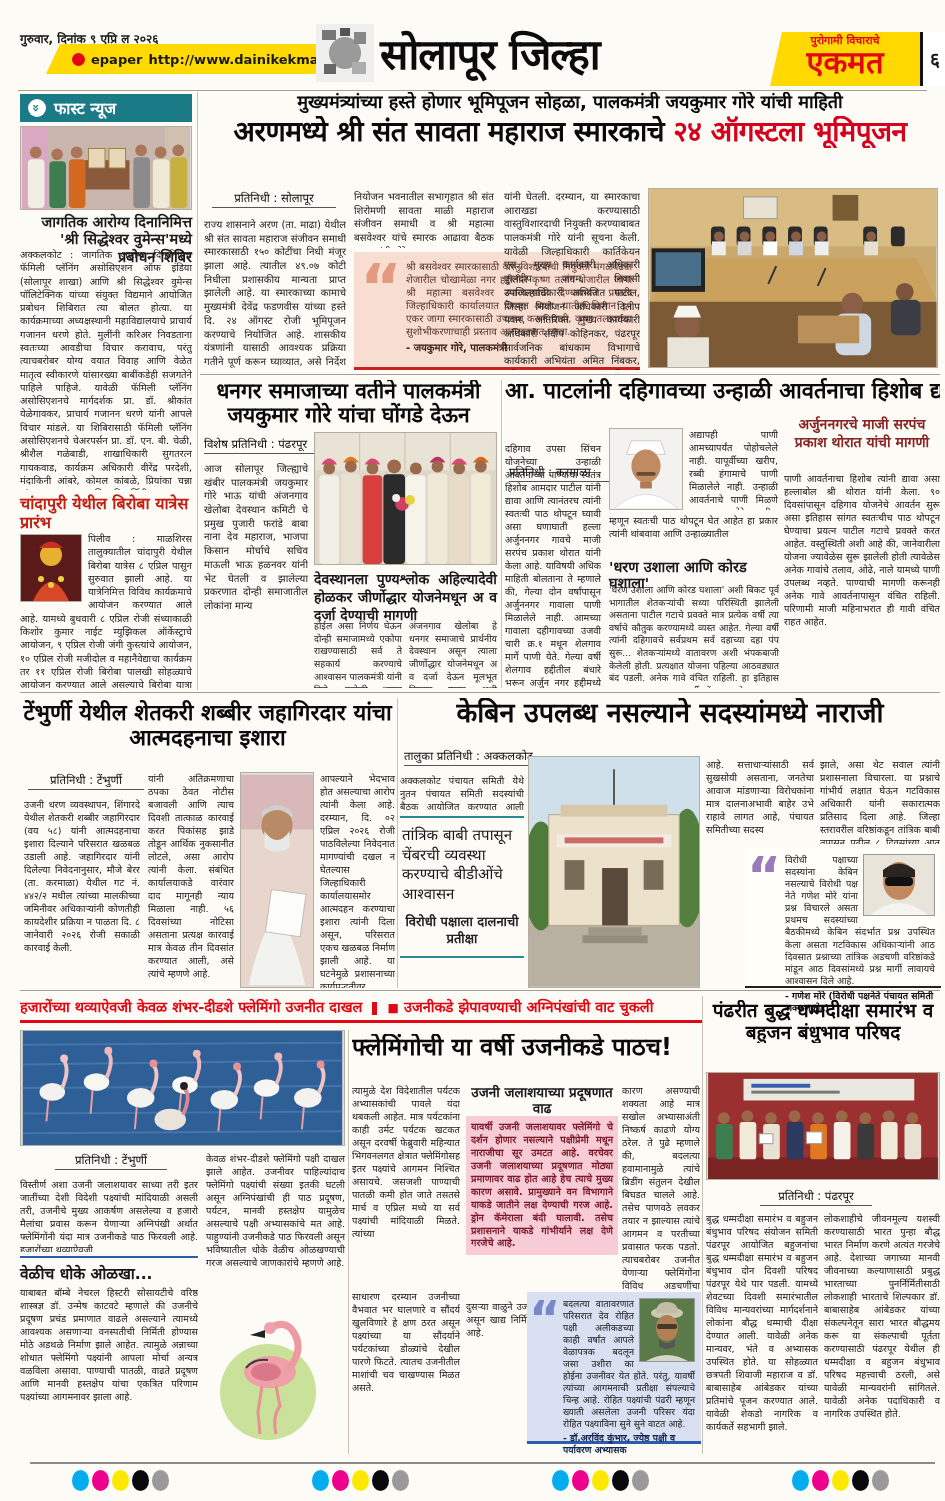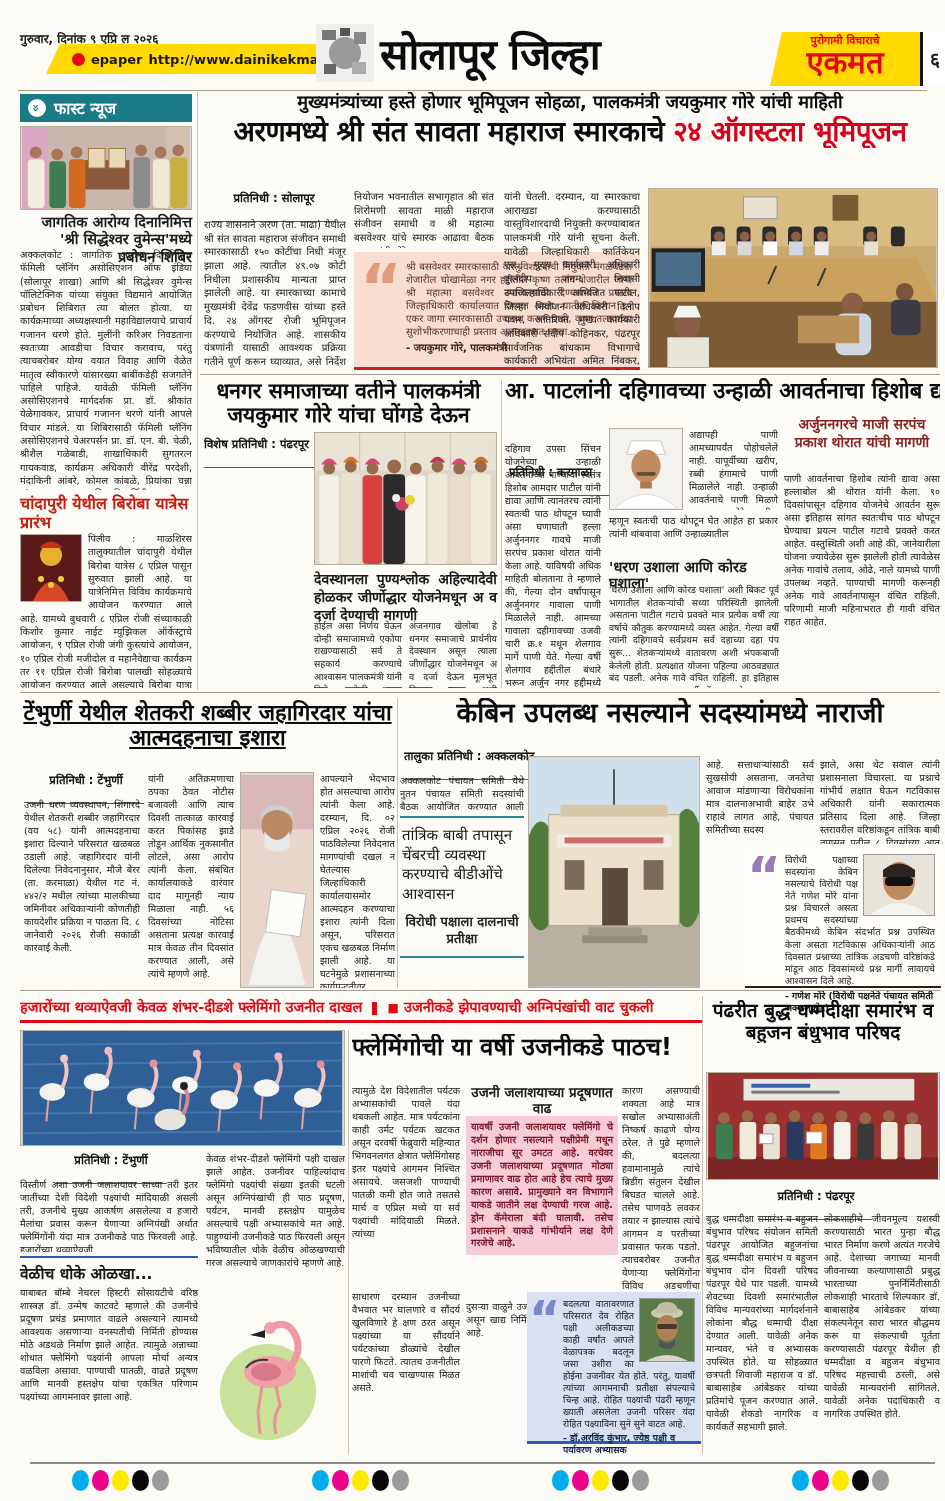--- a/index.html
+++ b/index.html
@@ -1,21 +1,21 @@
 <!DOCTYPE html>
 <html><head>
 <meta charset="utf-8">
 <style>
   html,body{margin:0;padding:0;background:#e9e7e0;}
   #page{position:relative;width:945px;height:1501px;background:#fcfbf6;margin:0 auto;
         font-family:"DejaVu Sans","Liberation Sans",sans-serif;color:#191919;}
   .abs{position:absolute;}
   .bc{position:absolute;font-size:10px;line-height:1.37;text-align:justify;color:#1a1a1a;overflow:hidden;}
-  .by{position:absolute;font-weight:700;font-size:11.5px;color:#111;text-align:center;
-      border-bottom:1.5px solid #555;padding-bottom:16px;overflow:hidden;white-space:nowrap;}
+  .by{position:absolute;font-weight:400;font-size:11.5px;color:#111;text-align:center;
+      border-bottom:1.5px solid #555;padding-bottom:2px;overflow:hidden;white-space:nowrap;}
   .hd{position:absolute;font-weight:800;color:#0a0a0a;text-align:center;line-height:1.14;overflow:hidden;}
   .photo{position:absolute;border:1px solid #b5ae9f;box-sizing:border-box;overflow:hidden;background:#ddd;}
   .photo svg{display:block;width:100%;height:100%;}
   .vrule{position:absolute;width:1px;background:#c9c2b4;}
   .hrule{position:absolute;height:1px;background:#a59d8e;}
   .nowrap{white-space:nowrap;}
   
   .dateline{left:20px;top:14px;font-size:12px;font-weight:700;margin-top:16px;}
   .ribbon{left:46px;top:44px;width:318px;height:30px;background:#ffd900;
           clip-path:polygon(14px 0,100% 0,calc(100% - 16px) 100%,0 100%);
@@ -204,20 +204,21 @@
         <rect x="18" y="150" width="42" height="30" fill="#e8e4da"></rect>
       <rect x="150" y="128" width="62" height="28" fill="#b89058"></rect>
       <line x1="120" y1="96" x2="128" y2="78" stroke="#333" stroke-width="2"></line>
       <line x1="170" y1="98" x2="178" y2="80" stroke="#333" stroke-width="2"></line>
     </svg>
   </div>
   <div class="hrule" style="left:200px;top:374px;width:740px;"></div>
 
   <div class="hd" style="left:200px;top:380px;width:297px;font-size:21px;">धनगर समाजाच्या वतीने पालकमंत्री जयकुमार गोरे यांचा घोंगडे देऊन सन्मान</div>
   <div class="by" style="left:204px;top:436px;width:136px;text-align:left;">विशेष प्रतिनिधी : पंढरपूर</div>
+  <div class="bc" style="left:204px;top:462px;width:104px;height:226px;">आज सोलापूर जिल्ह्याचे खंबीर पालकमंत्री जयकुमार गोरे भाऊ यांची अंजनगाव खेलोबा देवस्थान कमिटी चे प्रमुख पुजारी फरांडे बाबा नाना देव महाराज, भाजपा किसान मोर्चाचे सचिव माऊली भाऊ हळनवर यांनी भेट घेतली व झालेल्या प्रकरणात दोन्ही समाजातील लोकांना मान्य</div>
   <div class="photo" style="left:314px;top:432px;width:183px;height:133px;">
     <svg viewBox="0 0 183 133">
       <rect width="183" height="133" fill="#ded6c8"></rect>
       <rect width="183" height="38" fill="#e9e3d5"></rect>
       <line x1="45" y1="0" x2="45" y2="38" stroke="#c9c0ae"></line>
         <line x1="91" y1="0" x2="91" y2="38" stroke="#c9c0ae"></line>
         <line x1="137" y1="0" x2="137" y2="38" stroke="#c9c0ae"></line>
       <g>
         <path d="M6 32 q8-12 16 0 Z" fill="#e0447a"></path>
           <circle cx="14" cy="36" r="6" fill="#9a6a4c"></circle>
@@ -266,21 +267,21 @@
     </svg>
   </div>
   <div class="bc" style="left:689px;top:428px;width:89px;height:82px;font-size:9.5px;">अद्यापही पाणी आमच्यापर्यंत पोहोचलेले नाही. यापूर्वीच्या खरीप, रब्बी हंगामाचे पाणी मिळालेले नाही. उन्हाळी आवर्तनाचे पाणी मिळणे तर खूप मोठे कठीण दिसत आहे. असे असताना पाटील गटाचे प्रवक्ते मात्र हवेत वार करत ९० दिवस योजना चालली</div>
   <div class="bc" style="left:609px;top:514px;width:169px;height:42px;font-size:9.5px;">म्हणून स्वतःची पाठ थोपटून घेत आहेत हा प्रकार त्यांनी थांबवावा आणि उन्हाळ्यातील</div>
   <div class="dharanhead">'धरण उशाला आणि कोरड घशाला'</div>
   <div class="bc" style="left:609px;top:584px;width:170px;height:104px;font-size:9.2px;">'धरण उशाला आणि कोरड घशाला' अशी बिकट पूर्व भागातील शेतकऱ्यांची सध्या परिस्थिती झालेली असताना पाटील गटाचे प्रवक्ते मात्र प्रत्येक वर्षी त्या वर्षाचे कौतुक करण्यामध्ये व्यस्त आहेत. गेल्या वर्षी त्यांनी दहिगावचे सर्वप्रथम सर्व दहाच्या दहा पंप सुरू... शेतकऱ्यांमध्ये वातावरण अशी भंपकबाजी केलेली होती. प्रत्यक्षात योजना पहिल्या आठवड्यात बंद पडली. अनेक गावे वंचित राहिली. हा इतिहास ताजा असतानाच चालू वर्षी तोंडाला पाने पुसण्याचा प्रकार सध्या सुरू आहे.</div>
   <div class="demand">अर्जुननगरचे माजी सरपंच प्रकाश थोरात यांची मागणी</div>
   <div class="bc" style="left:784px;top:472px;width:156px;height:216px;font-size:9.5px;">पाणी आवर्तनाचा हिशोब त्यांनी द्यावा असा हल्लाबोल श्री थोरात यांनी केला. ९० दिवसांपासून दहिगाव योजनेचे आवर्तन सुरू असा इतिहास सांगत स्वतःचीच पाठ थोपटून घेण्याचा प्रयत्न पाटील गटाचे प्रवक्ते करत आहेत. वस्तुस्थिती अशी आहे की, जानेवारीला योजना ज्यावेळेस सुरू झालेली होती त्यावेळेस अनेक गावांचे तलाव, ओढे, नाले यामध्ये पाणी उपलब्ध नव्हते. पाण्याची मागणी करूनही अनेक गावे आवर्तनापासून वंचित राहिली. परिणामी माजी महिनाभरात ही गावी वंचित राहत आहेत.</div>
   <div class="hrule" style="left:20px;top:692px;width:920px;"></div>
 
-  <div class="hd" style="left:20px;top:700px;width:375px;font-size:22px;text-decoration:underline;">टेंभुर्णी येथील शेतकरी शब्बीर जहागिरदार यांचा आत्मदहनाचा इशारा</div>
+  <div class="hd" style="left:20px;top:700px;width:375px;font-size:22px;">टेंभुर्णी येथील शेतकरी शब्बीर जहागिरदार यांचा आत्मदहनाचा इशारा</div>
   <div class="by" style="left:28px;top:772px;width:116px;">प्रतिनिधी : टेंभुर्णी</div>
   <div class="bc" style="left:24px;top:798px;width:116px;height:190px;font-size:9.5px;">उजनी धरण व्यवस्थापन, शिंगारदे येथील शेतकरी शब्बीर जहागिरदार (वय ५८) यांनी आत्मदहनाचा इशारा दिल्याने परिसरात खळबळ उडाली आहे. जहागिरदार यांनी दिलेल्या निवेदनानुसार, मौजे बेरर (ता. करमाळा) येथील गट नं. ४४२/२ मधील त्यांच्या मालकीच्या जमिनीवर अधिकाऱ्यांनी कोणतीही कायदेशीर प्रक्रिया न पाळता दि. ८ जानेवारी २०२६ रोजी सकाळी कारवाई केली.</div>
   <div class="bc" style="left:148px;top:772px;width:86px;height:216px;font-size:9.5px;">यांनी अतिक्रमणाचा ठपका ठेवत नोटीस बजावली आणि त्याच दिवशी तात्काळ कारवाई करत पिकांसह झाडे तोडून आर्थिक नुकसानीत लोटले, असा आरोप त्यांनी केला. संबंधित कार्यालयाकडे वारंवार दाद मागूनही न्याय मिळाला नाही. ५६ दिवसांच्या नोटिसा असताना प्रत्यक्ष कारवाई मात्र केवळ तीन दिवसांत करण्यात आली, असे त्यांचे म्हणणे आहे.</div>
   <div class="photo" style="left:240px;top:772px;width:74px;height:216px;">
     <svg viewBox="0 0 74 216">
       <rect width="74" height="216" fill="#e8d5cc"></rect>
       <rect width="74" height="56" fill="#d8b8b8"></rect>
       <ellipse cx="37" cy="52" rx="16" ry="18" fill="#b98a66"></ellipse>
       <path d="M21 44 Q37 28 53 44 L53 38 Q37 24 21 38 Z" fill="#cfcfcf"></path>
       <path d="M24 58 Q37 76 50 58 L50 74 Q37 84 24 74 Z" fill="#e8e8e8"></path>

